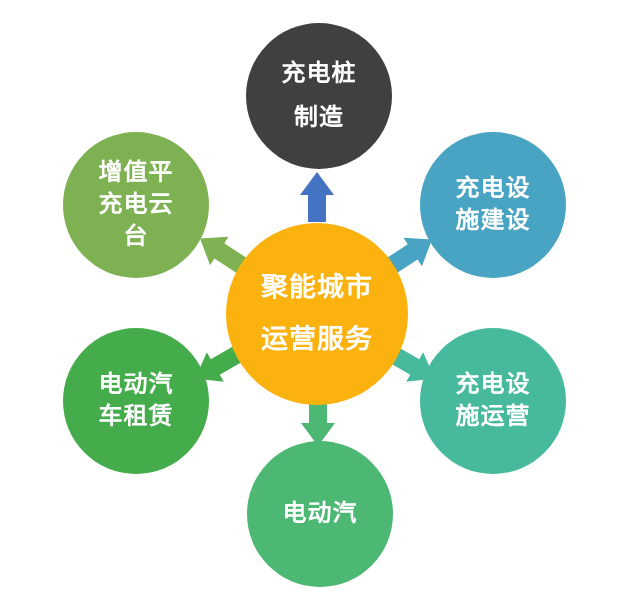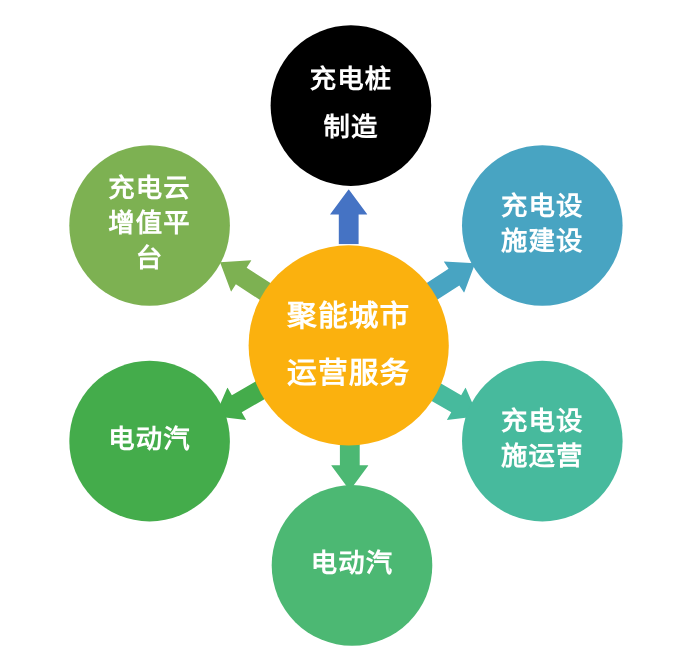--- a/index.html
+++ b/index.html
@@ -88,42 +88,43 @@
     <svg viewBox="0 0 50 34">
         <polygon points="0,8 27,8 27,0 50,17 27,34 27,26 0,26" fill="#7DB152"></polygon>
       </svg>
   </div>
 
   <div class="circle center-node" style="background-color: rgb(251, 177, 14); gap: 16px;">
     <div>聚能城市</div>
     <div>运营服务</div>
   </div>
 
-  <div class="circle sat pos-top" style="background-color: #000000; gap: 12px;">
+  <div class="circle sat pos-top" style="background-color: #404040; gap: 12px;">
     <div>充电桩</div>
     <div>制造</div>
   </div>
 
   <div class="circle sat pos-top-right" style="background-color: rgb(72, 164, 194);">
     <div>充电设</div>
     <div>施建设</div>
   </div>
 
   <div class="circle sat pos-bottom-right" style="background-color: rgb(71, 186, 157);">
     <div>充电设</div>
     <div>施运营</div>
   </div>
 
   <div class="circle sat pos-bottom" style="background-color: rgb(76, 184, 115);">
     <div>电动汽</div>
   </div>
 
   <div class="circle sat pos-bottom-left" style="background-color: rgb(68, 172, 75);">
     <div>电动汽</div>
+    <div>车租赁</div>
   </div>
 
   <div class="circle sat pos-top-left" style="background-color: rgb(125, 177, 82);">
+    <div>增值平</div>
     <div>充电云</div>
-    <div>增值平</div>
     <div>台</div>
   </div>
 
 </div>
 
 </body></html>

